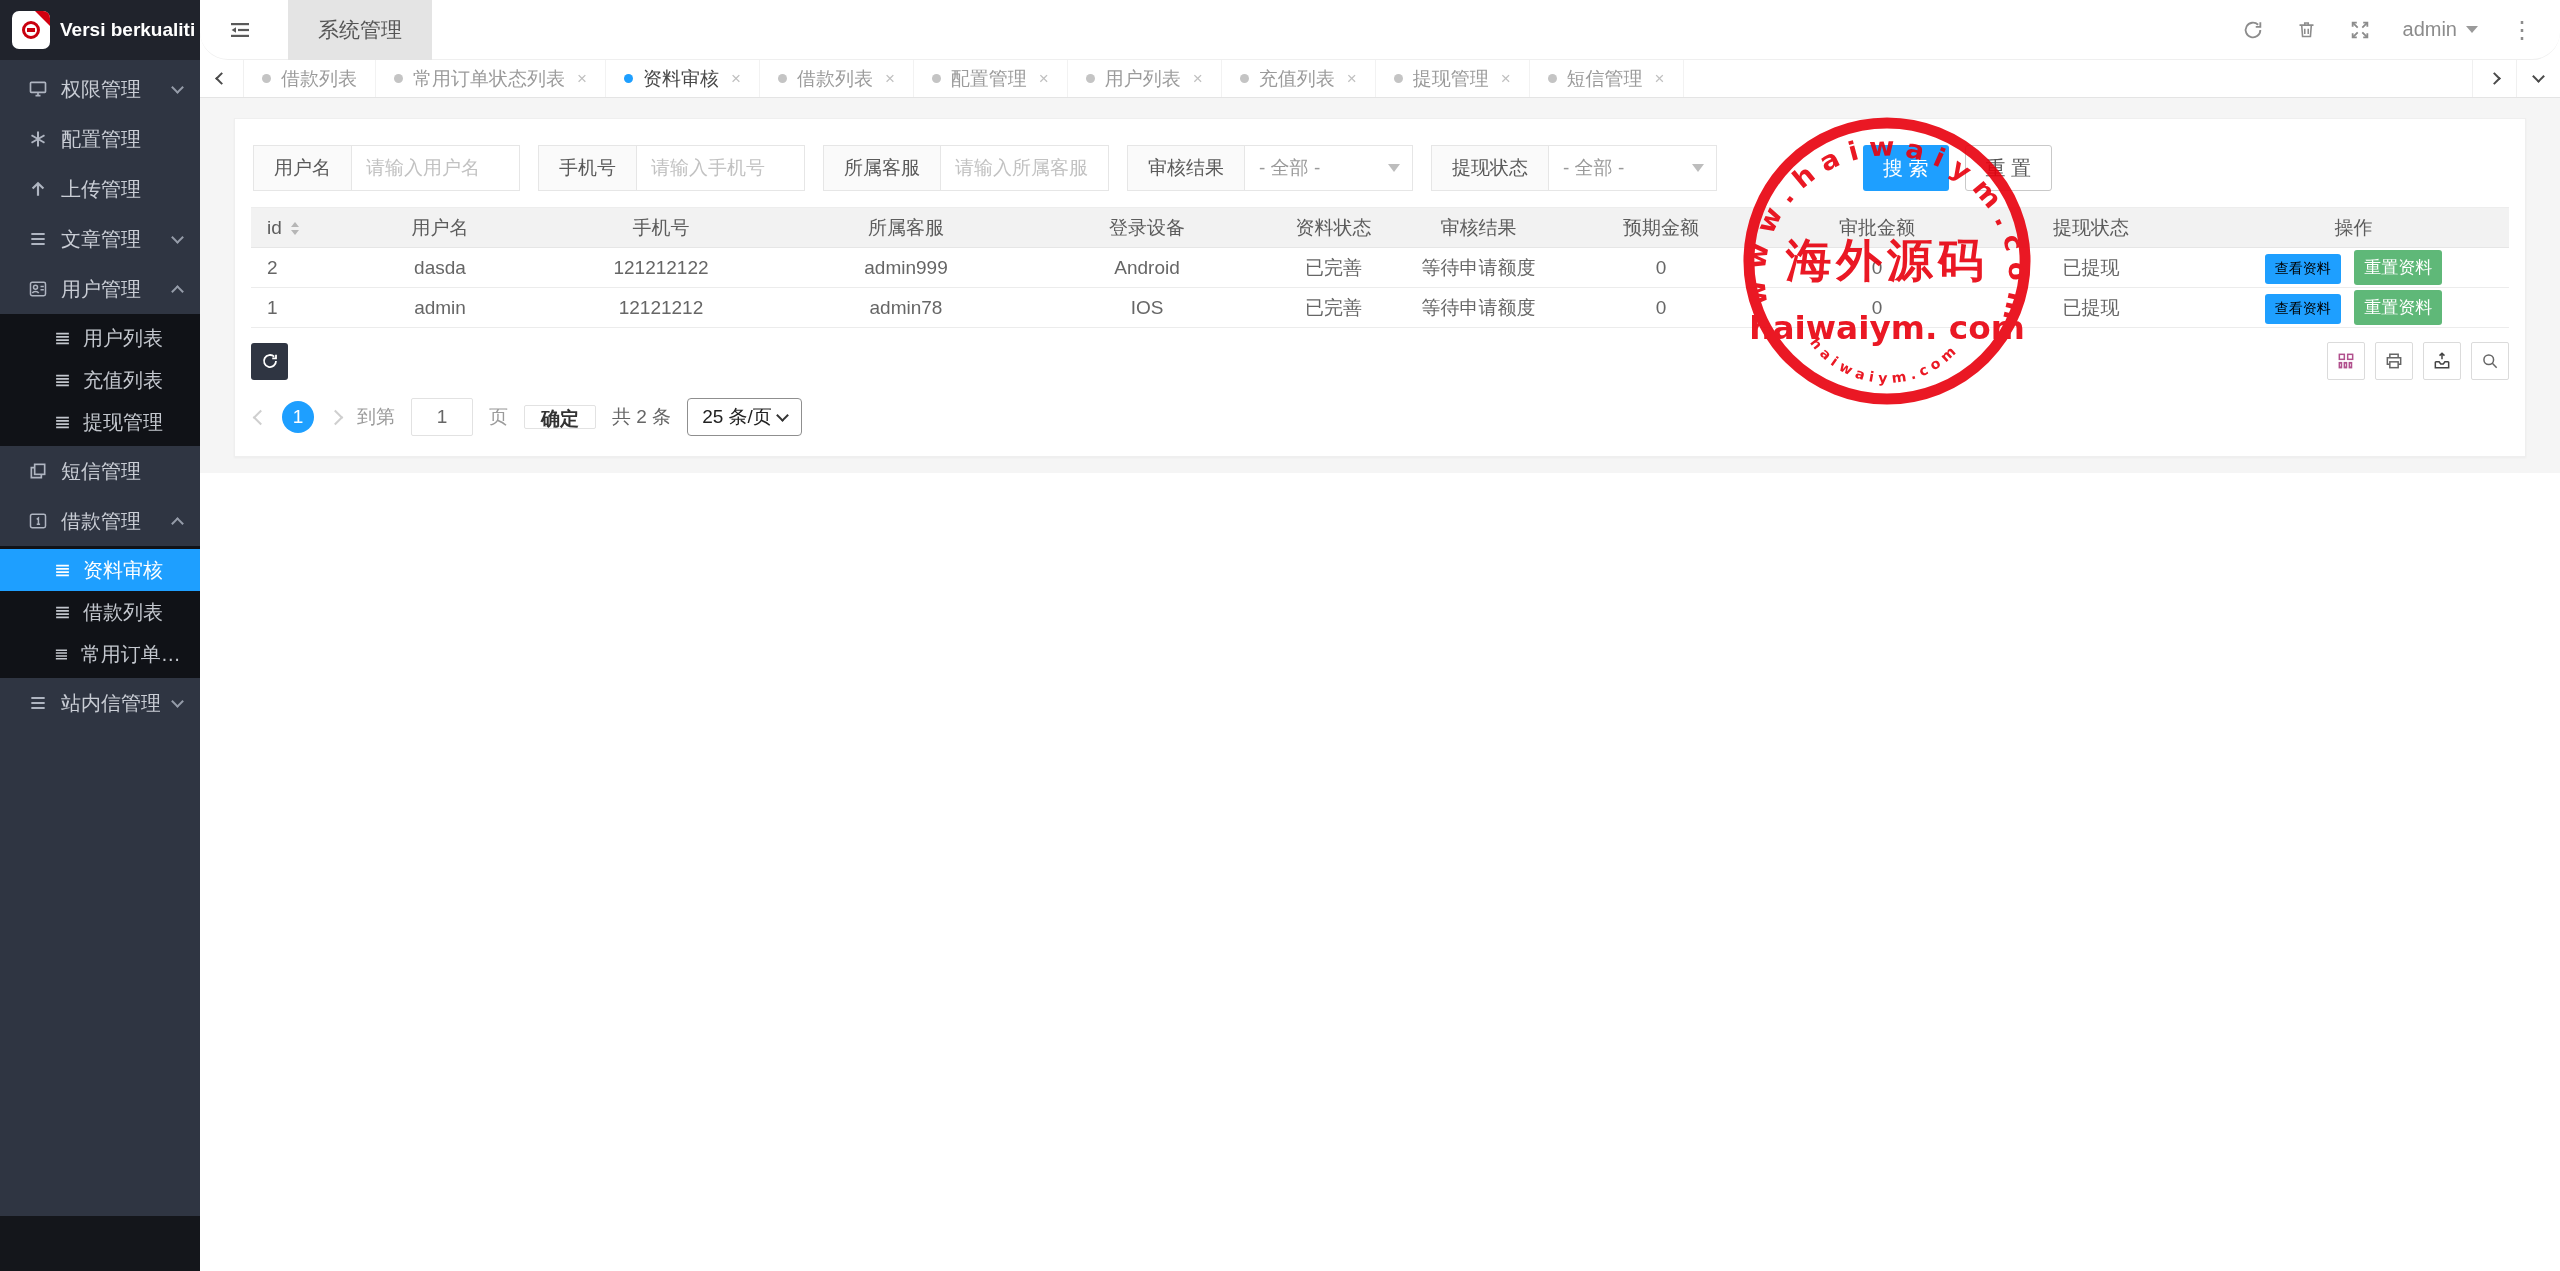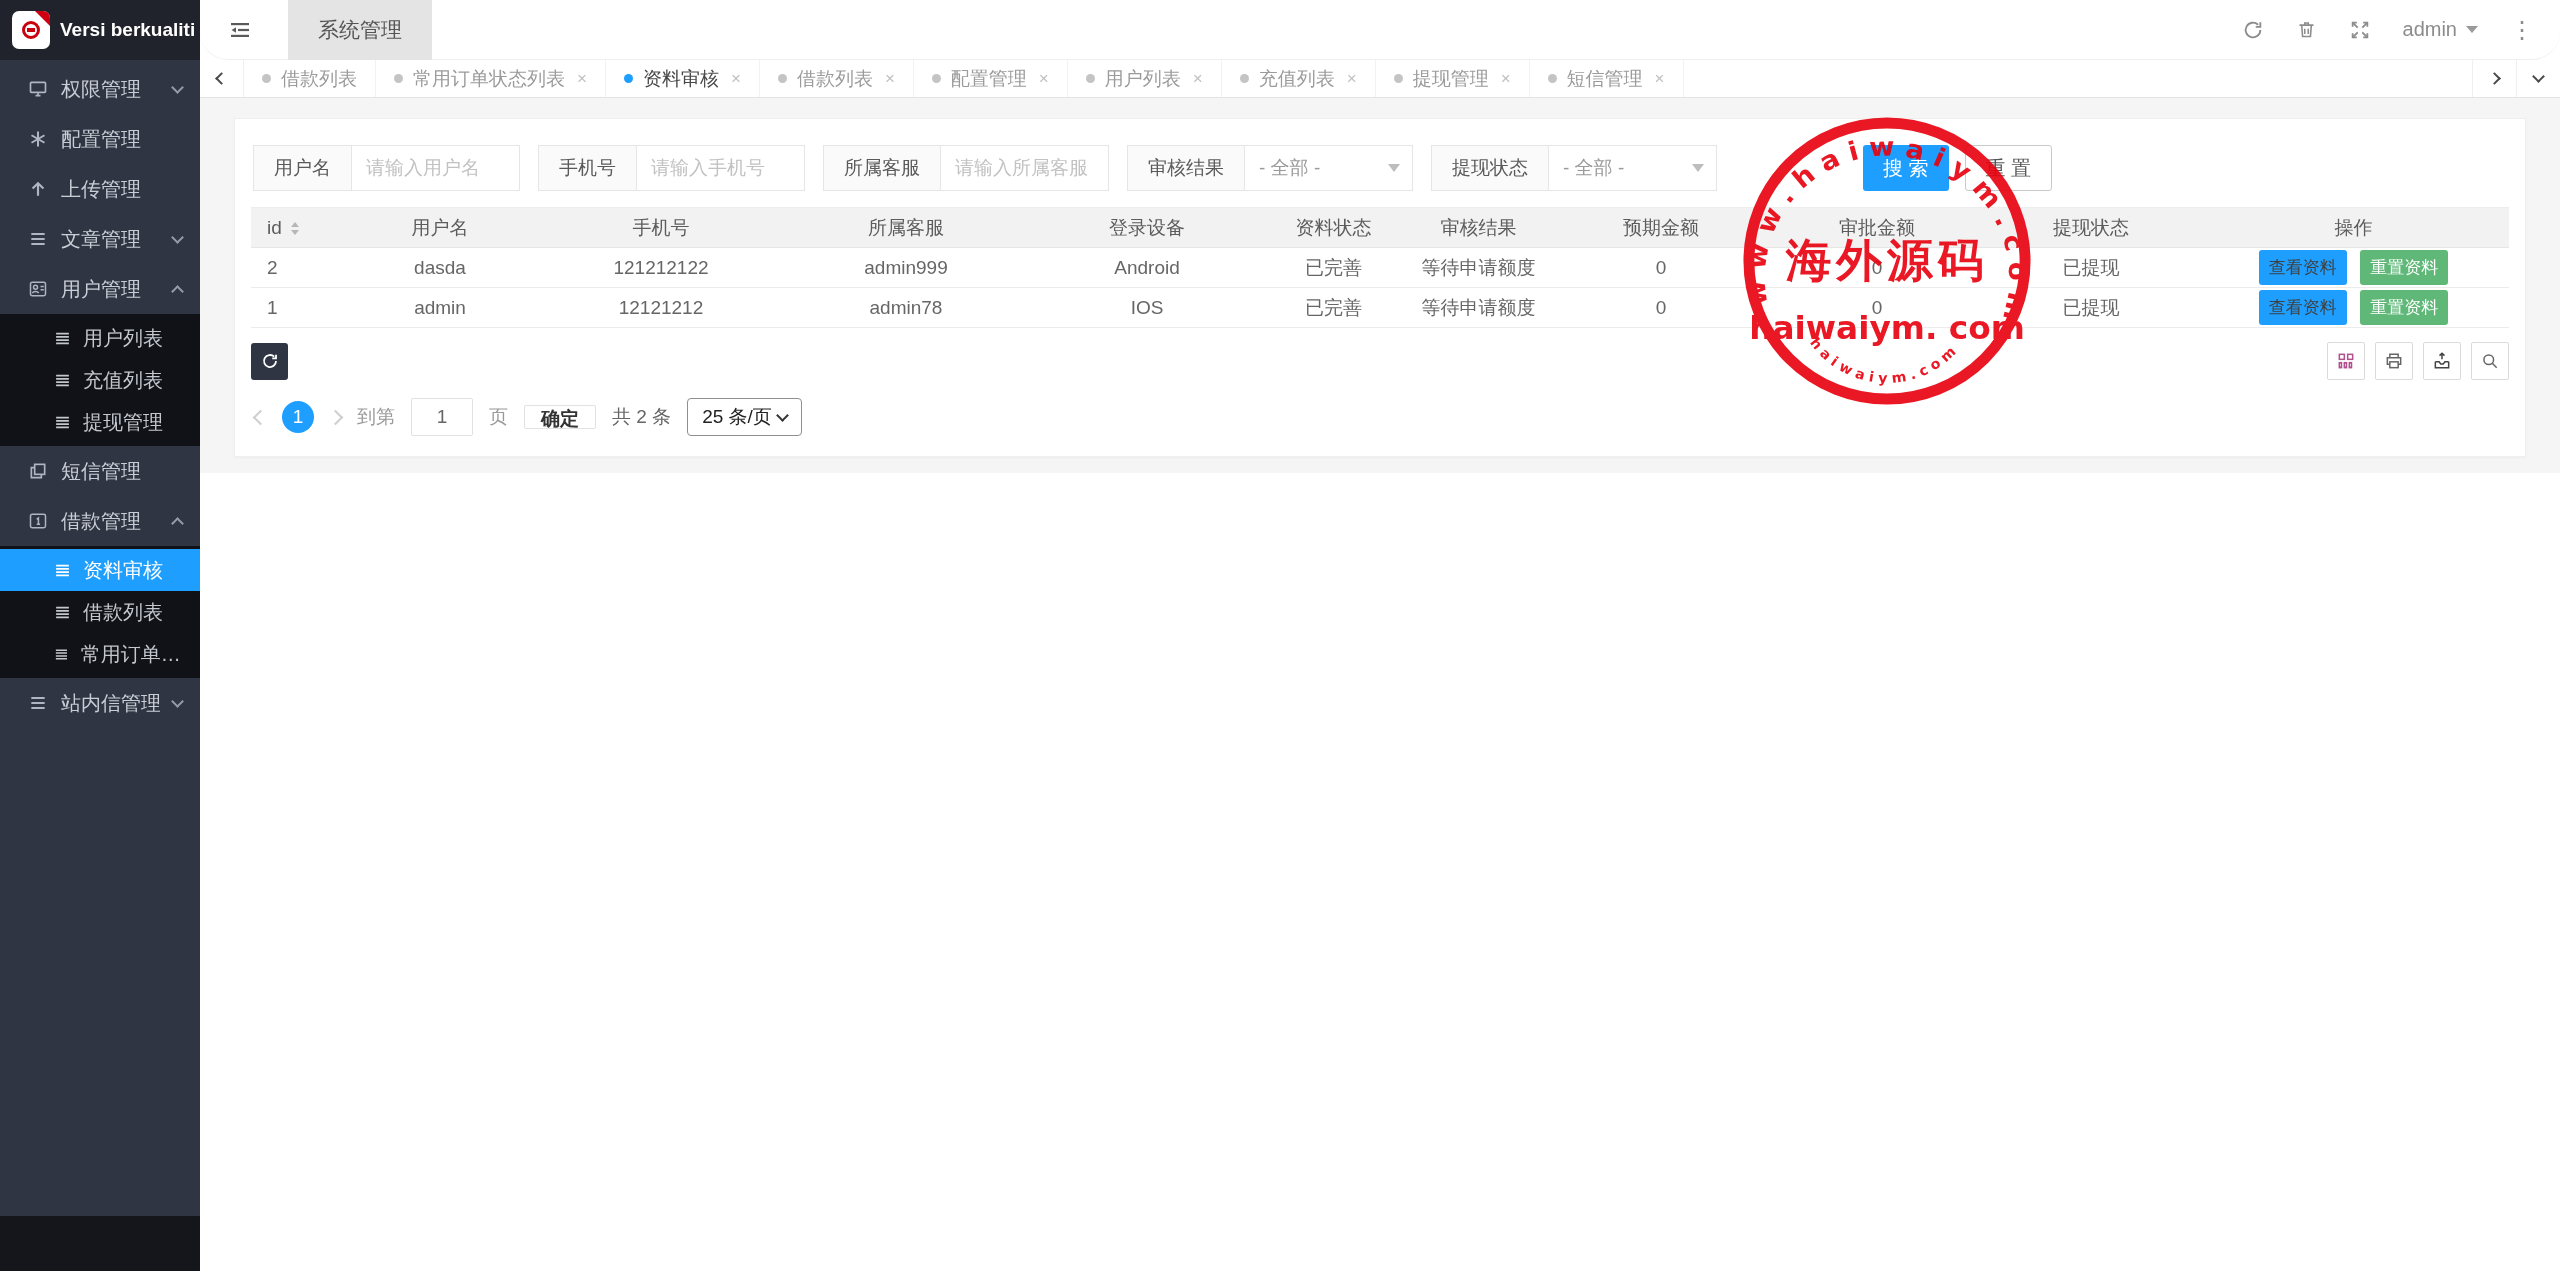--- a/index.html
+++ b/index.html
@@ -75,21 +75,21 @@
   .btn-reset { height:46px; padding:0 20px; background:#fff; color:#555; border:1px solid #C9C9C9; font-size:20px; border-radius:3px; margin-left:16px; cursor:pointer; white-space:nowrap; }
 
   table.grid { width:100%; border-collapse:collapse; table-layout:fixed; margin-top:16px; }
   .grid th { background:#F2F2F2; height:40px; font-size:19px; color:#5C5C5C; font-weight:normal; text-align:center; border-top:1px solid #EDEDED; border-bottom:1px solid #E6E6E6; }
   .grid td { height:40px; font-size:19px; color:#666; text-align:center; border-bottom:1px solid #ECECEC; background:#fff; overflow:hidden; white-space:nowrap; }
   .grid th.col-id, .grid td.col-id { text-align:left; padding-left:16px; }
   .th-id-wrap { display:inline-flex; align-items:flex-end; }
   .sort { display:inline-flex; flex-direction:column; gap:3px; margin-left:9px; }
   .tri-up { width:0; height:0; border:4px solid transparent; border-bottom:5px solid #B6B6B6; }
   .tri-dn { width:0; height:0; border:4px solid transparent; border-top:5px solid #B6B6B6; }
-  .btn-view { background:#1E9FFF; color:#404040; font-size:17px; padding:6px 10px; border-radius:3px; border:none; margin-right:8px; cursor:pointer; }
+  .btn-view { background:#1E9FFF; color:#000000; font-size:14px; padding:6px 10px; border-radius:3px; border:none; margin-right:8px; cursor:pointer; }
   .btn-resetdata { background:#5FB878; color:#fff; font-size:17px; padding:6px 10px; border-radius:3px; border:none; cursor:pointer; }
 
   .tools { display:flex; justify-content:space-between; align-items:center; margin-top:14px; }
   .refresh-dark { width:37px; height:37px; background:#2F3542; border-radius:3px; color:#fff; display:flex; align-items:center; justify-content:center; cursor:pointer; border:none; }
   .tool-group { display:flex; gap:10px; }
   .tool-btn { width:38px; height:38px; border:1px solid #DBDBDB; background:#fff; border-radius:2px; display:flex; align-items:center; justify-content:center; color:#666; cursor:pointer; }
 
   .pager { display:flex; align-items:center; gap:16px; margin:18px 0 4px 4px; font-size:19px; color:#666; }
   .pchev { width:11px; height:11px; border-left:2px solid #CFCFCF; border-bottom:2px solid #CFCFCF; cursor:pointer; }
   .pchev.l { transform:rotate(45deg); }

